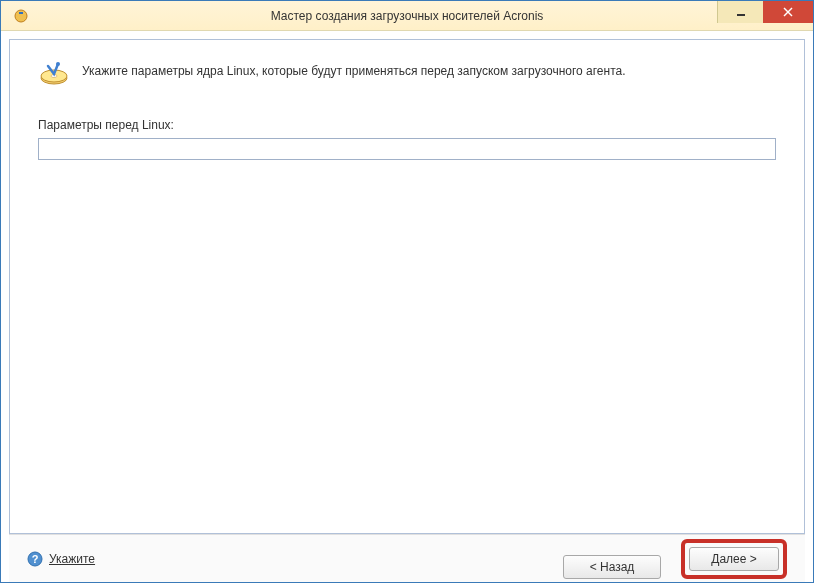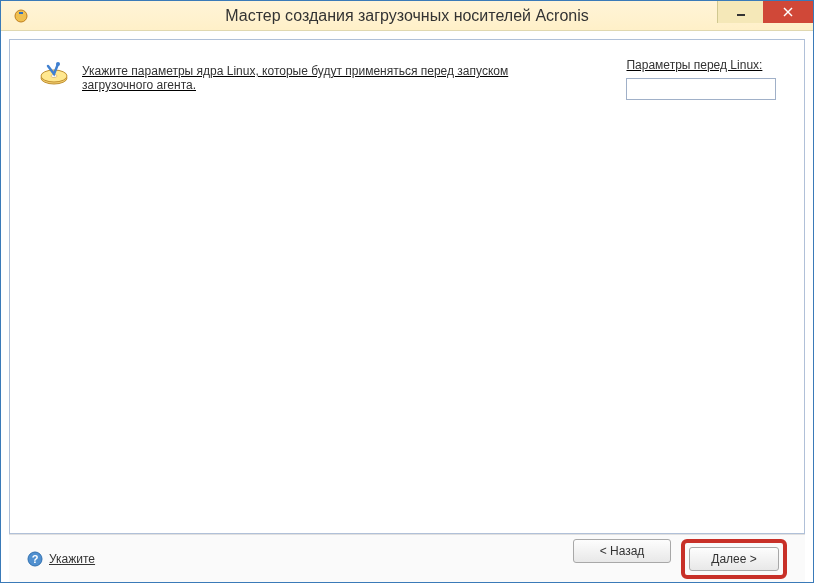--- a/index.html
+++ b/index.html
@@ -32,21 +32,21 @@
     .titlebar-icon {
       width: 16px;
       height: 16px;
       margin-left: 12px;
     }
     .titlebar-title {
       position: absolute;
       left: 50%;
       transform: translateX(-50%);
       color: #333;
-      font-size: 16px;
+      font-size: 12px;
     }
     .window-controls {
       position: absolute;
       right: 0;
       top: 0;
       height: 22px;
       display: flex;
     }
     .win-btn {
       width: 46px;
@@ -72,21 +72,21 @@
       padding: 8px 8px 0 8px;
       display: flex;
       flex-direction: column;
     }
     .content-panel {
       flex: 1;
       border: 1px solid #b0c0d8;
       background: #fff;
       position: relative;
       display: flex;
-      text-decoration: underline;
+      flex-direction: column;
     }
     .header-section {
       padding: 18px 28px 10px 28px;
       display: flex;
       align-items: flex-start;
       gap: 12px;
     }
     .header-icon {
       width: 32px;
       height: 32px;
@@ -132,22 +132,22 @@
       text-decoration: underline;
       cursor: pointer;
     }
     .help-icon {
       width: 16px;
       height: 16px;
     }
     .button-group {
       margin-left: auto;
       display: flex;
-      gap: 10px;
-      align-items: flex-start;
+      gap: 20px;
+      align-items: flex-end;
     }
     .btn {
       min-width: 98px;
       height: 24px;
       border: 1px solid #a8a8a8;
       background: linear-gradient(to bottom, #fdfdfd, #e8e8e8);
       border-radius: 3px;
       font-family: inherit;
       font-size: 12px;
       color: #333;

